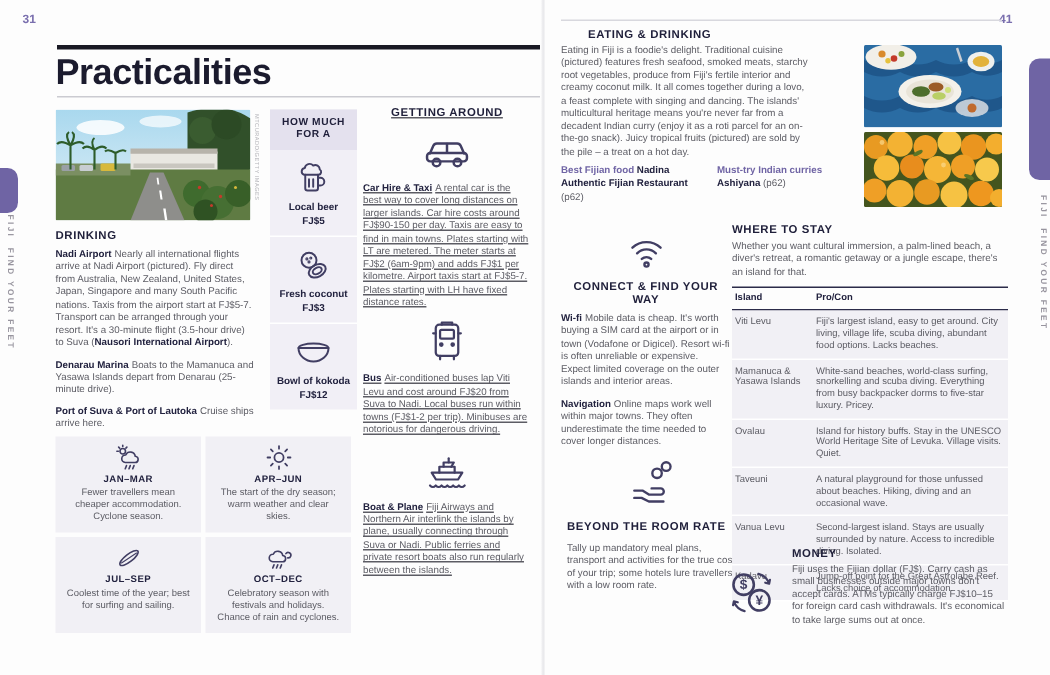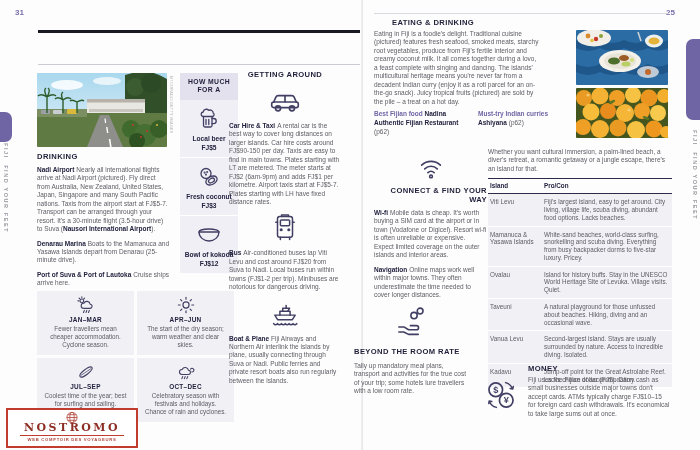--- a/index.html
+++ b/index.html
@@ -40,36 +40,36 @@
   .col-arriving{position:absolute;left:37px;top:152px;width:133px;}
   .col-arriving .h{display:block;margin-bottom:5px;}
   .para{margin:0 0 6px 0;}
   .wtg{position:absolute;left:37px;top:291px;width:198px;}
   .wtg .h{display:block;margin-bottom:5px;}
   .wtg-grid{display:grid;grid-template-columns:97px 97px;gap:3px;}
   .wtg-cell{background:#f1f0f5;text-align:center;padding:5px 6px 6px;min-height:52px;}
   .wtg-icon{height:18px;display:flex;align-items:center;justify-content:center;}
   .wtg-range{font-size:6.4px;font-weight:bold;color:#22223f;margin:2px 0 2px;letter-spacing:.3px;}
   .wtg-text{font-size:6.3px;line-height:1.28;color:#5c5c64;}
-  .col-ga{position:absolute;left:229px;top:70px;width:112px;}
+  .col-ga{position:absolute;left:242px;top:70px;width:112px;text-decoration:underline;}
   .col-ga .h{display:block;text-align:center;margin-bottom:6px;}
   .ga-icon{height:32px;display:flex;align-items:center;justify-content:center;margin:4px 0 5px;}
   
   .top-rule{position:absolute;left:374px;top:13px;width:294px;height:1px;background:#d8d8de;}
   .eat-h{position:absolute;left:392px;top:18px;}
   .eat-body{position:absolute;left:374px;top:30px;width:166px;}
   .eat-links{position:absolute;left:374px;top:110px;width:196px;display:flex;gap:12px;}
   .eat-link{font-size:6.5px;line-height:1.35;}
   .eat-link .gray{color:#5c5c64;font-weight:normal;}
   .photo-plates{left:576px;top:30px;width:92px;height:55px;}
   .photo-fruit{left:576px;top:88px;width:92px;height:50px;}
   .col-connect{position:absolute;left:374px;top:152px;width:113px;}
   .cc-icon{height:30px;display:flex;align-items:center;justify-content:center;margin-bottom:4px;}
-  .col-connect .h{display:block;text-align:right;margin-bottom:5px;}
-  .col-beyond{position:absolute;left:354px;top:306px;width:113px;}
+  .col-connect .h{display:block;text-align:center;margin-bottom:5px;}
+  .col-beyond{position:absolute;left:378px;top:306px;width:113px;}
   .stay{position:absolute;left:488px;top:148px;width:184px;}
   .stay .h{display:block;margin-bottom:4px;}
   .stay-intro{font-size:6.5px;line-height:1.3;margin-bottom:5px;}
   .stay-table{border-top:1.5px solid #2b2b49;font-size:6.3px;line-height:1.24;}
   .stay-row{display:grid;grid-template-columns:54px 130px;border-bottom:1px solid #ffffff;}
   .stay-row.head{background:none;border-bottom:1.5px solid #2b2b49;}
   .stay-row.head .cell{font-weight:bold;color:#22223f;background:none;padding:3px 2px;}
   .cell{padding:4px 4px 4px 2px;background:#f1f0f5;}
   .cell.island{color:#5c5c64;}
   .money{position:absolute;left:484px;top:364px;width:186px;}
@@ -91,20 +91,21 @@
 <body>
 
 <div class="spread">
   <div class="gutter"></div>
 
   <span class="pagenum" style="left:15px;">31</span>
   <div class="tab tab-left"></div>
   <div class="spine spine-left">FIJI  FIND YOUR FEET</div>
 
   <div class="title-rule-top"></div>
+  <div class="page-title">Practicalities</div>
   <div class="title-rule-bot"></div>
 
   <div class="photo photo-airport">
     <svg width="130" height="74" viewBox="0 0 130 74">
       <defs>
         <linearGradient id="sky" x1="0" y1="0" x2="0" y2="1">
           <stop offset="0" stop-color="#a9d8ee"></stop>
             <stop offset="1" stop-color="#e3f1f8"></stop>
         </linearGradient>
       </defs>
@@ -263,21 +264,21 @@
         <path d="M6 13 h18 l-2.5 4 h-13 z"></path>
         <path d="M10.5 13 v-3.5 h9 V13"></path>
         <path d="M13 9.5 v-2.5 h6 l-1.5 2.5"></path>
         <path d="M16 7 v-2.5"></path>
         <path d="M5 20.5 q1.7 1.8 3.4 0 q1.7 1.8 3.4 0 q1.7 1.8 3.4 0 q1.7 1.8 3.4 0 q1.7 1.8 3.4 0 q1.7 1.8 3.4 0"></path>
       </svg>
     </div>
     <p class="para body-t"><b>Boat &amp; Plane</b><span>Fiji Airways and Northern Air interlink the islands by plane, usually connecting through Suva or Nadi. Public ferries and private resort boats also run regularly between the islands.</span></p>
   </div>
 
-  <span class="pagenum" style="left:666px;">25</span>
+  <span class="pagenum" style="left:666px;">41</span>
   <div class="tab tab-right"></div>
   <div class="spine spine-right">FIJI  FIND YOUR FEET</div>
   <div class="top-rule"></div>
 
   <span class="h eat-h">EATING &amp; DRINKING</span>
   <div class="eat-body body-t">Eating in Fiji is a foodie's delight. Traditional cuisine (pictured) features fresh seafood, smoked meats, starchy root vegetables, produce from Fiji's fertile interior and creamy coconut milk. It all comes together during a lovo, a feast complete with singing and dancing. The islands' multicultural heritage means you're never far from a decadent Indian curry (enjoy it as a roti parcel for an on-the-go snack). Juicy tropical fruits (pictured) are sold by the pile – a treat on a hot day.</div>
   <div class="eat-links">
     <div class="eat-link" style="width:92px;">
       <span class="purple">Best Fijian food</span>
       <span class="navy-b">Nadina Authentic Fijian Restaurant</span>
@@ -361,20 +362,21 @@
           <circle cx="21.5" cy="3.8" r="2.4"></circle>
         <path d="M4 17 h4.5 l3.5 2.2 h6.5 a1.7 1.7 0 0 0 0-3.4 h-5"></path>
         <path d="M4 21 h4 l4 2 h8"></path>
       </svg>
     </div>
     <span class="h">BEYOND THE ROOM RATE</span>
     <p class="para body-t" style="margin-top:4px;">Tally up mandatory meal plans, transport and activities for the true cost of your trip; some hotels lure travellers with a low room rate.</p>
   </div>
 
   <div class="stay">
+    <span class="h">WHERE TO STAY</span>
     <div class="stay-intro">Whether you want cultural immersion, a palm-lined beach, a diver's retreat, a romantic getaway or a jungle escape, there's an island for that.</div>
     <div class="stay-table">
       <div class="stay-row head">
         <div class="cell">Island</div>
         <div class="cell">Pro/Con</div>
       </div>
       <div class="stay-row">
         <div class="cell island">Viti Levu</div>
         <div class="cell">Fiji's largest island, easy to get around. City living, village life, scuba diving, abundant food options. Lacks beaches.</div>
       </div>
@@ -409,27 +411,13 @@
         <circle cx="17" cy="17" r="5.2"></circle>
         <text x="17" y="19.4" text-anchor="middle" font-size="7" fill="#413e63" stroke="none" font-family="Liberation Sans, sans-serif" font-weight="bold">¥</text>
         <path d="M16.5 3.5 a8 8 0 0 1 5.5 5 M22 8.5 l.4-2 M22 8.5 l-2-.5" stroke-width="1.1"></path>
         <path d="M9.5 22.5 a8 8 0 0 1-5.5-5 M4 17.5 l-.4 2 M4 17.5 l2 .5" stroke-width="1.1"></path>
       </svg>
     </div>
     <span class="h">MONEY</span>
     <p class="para body-t money-body">Fiji uses the Fijian dollar (FJ$). Carry cash as small businesses outside major towns don't accept cards. ATMs typically charge FJ$10–15 for foreign card cash withdrawals. It's economical to take large sums out at once.</p>
   </div>
 
-  <div class="wm">
-    <div class="wm-globe">
-      <svg width="16" height="13" viewBox="0 0 16 14" style="margin:0 auto;">
-        <g stroke="#b0443a" fill="none" stroke-width="0.9">
-          <circle cx="8" cy="7" r="5.5"></circle>
-          <ellipse cx="8" cy="7" rx="2.4" ry="5.5"></ellipse>
-          <path d="M2.5 7 h11 M3.4 4 h9.2 M3.4 10 h9.2"></path>
-        </g>
-      </svg>
-    </div>
-    <div class="wm-name">NOSTROMO</div>
-    <div class="wm-rule"></div>
-    <div class="wm-tag">WEB COMPTOIR DES VOYAGEURS</div>
-  </div>
 </div>
 
 </body></html>

